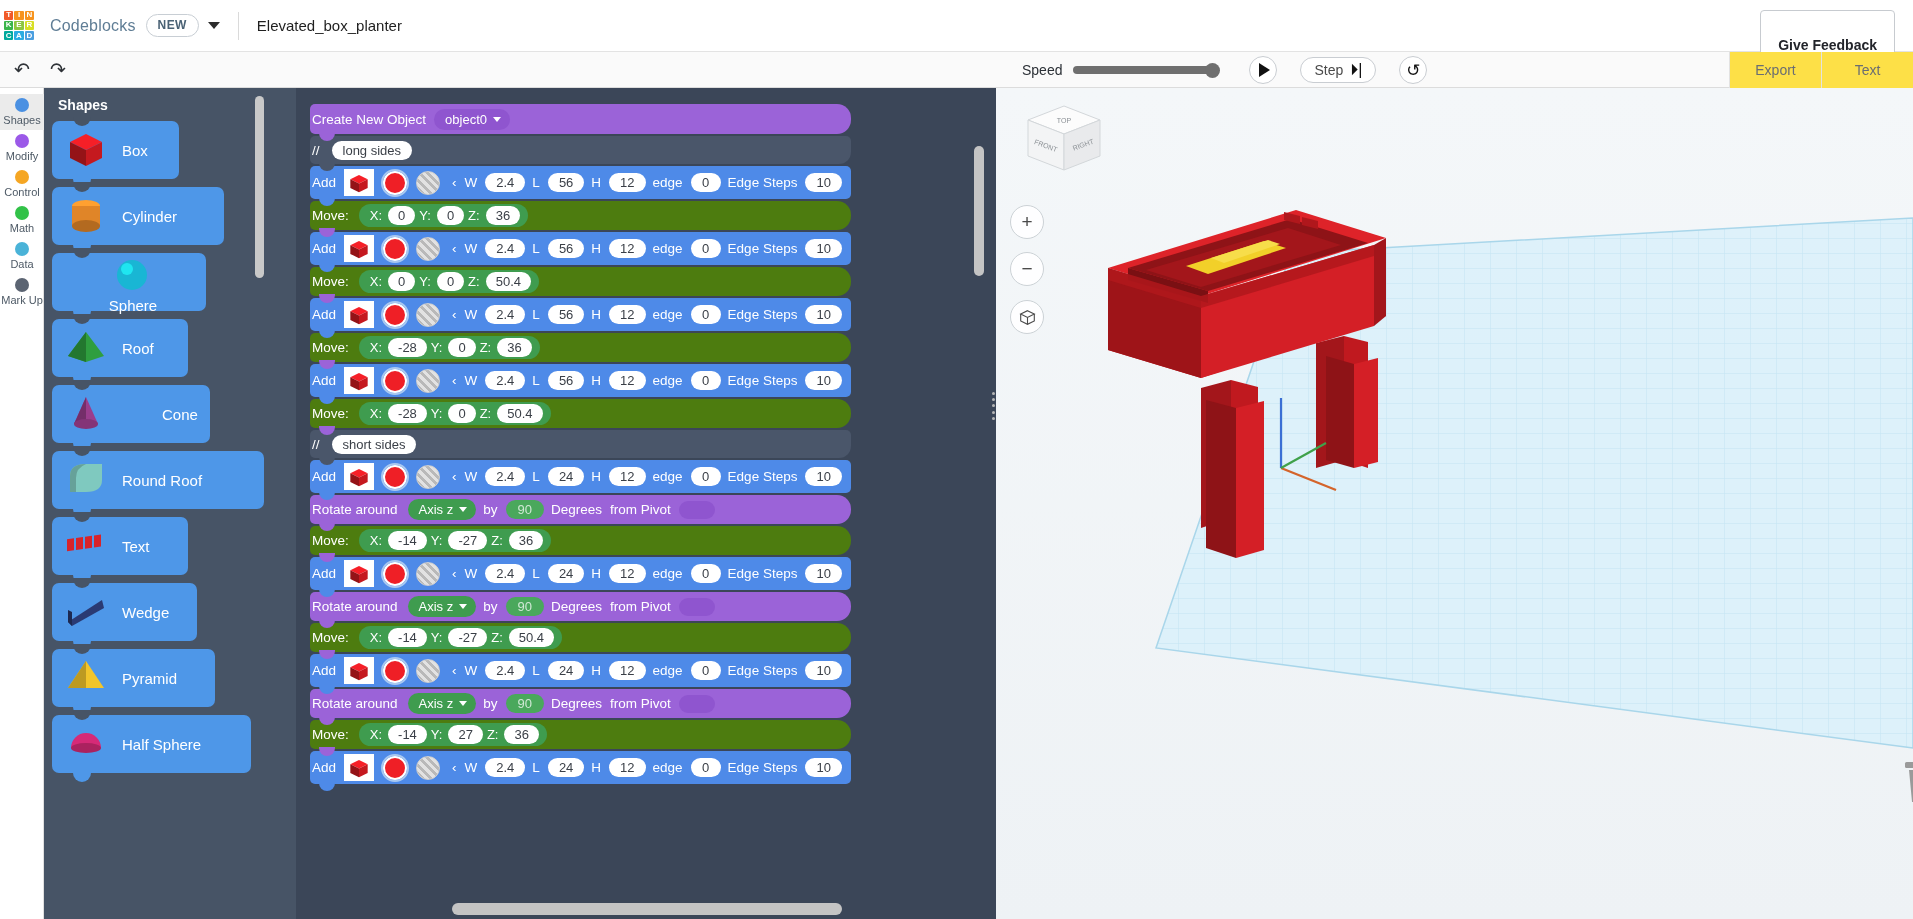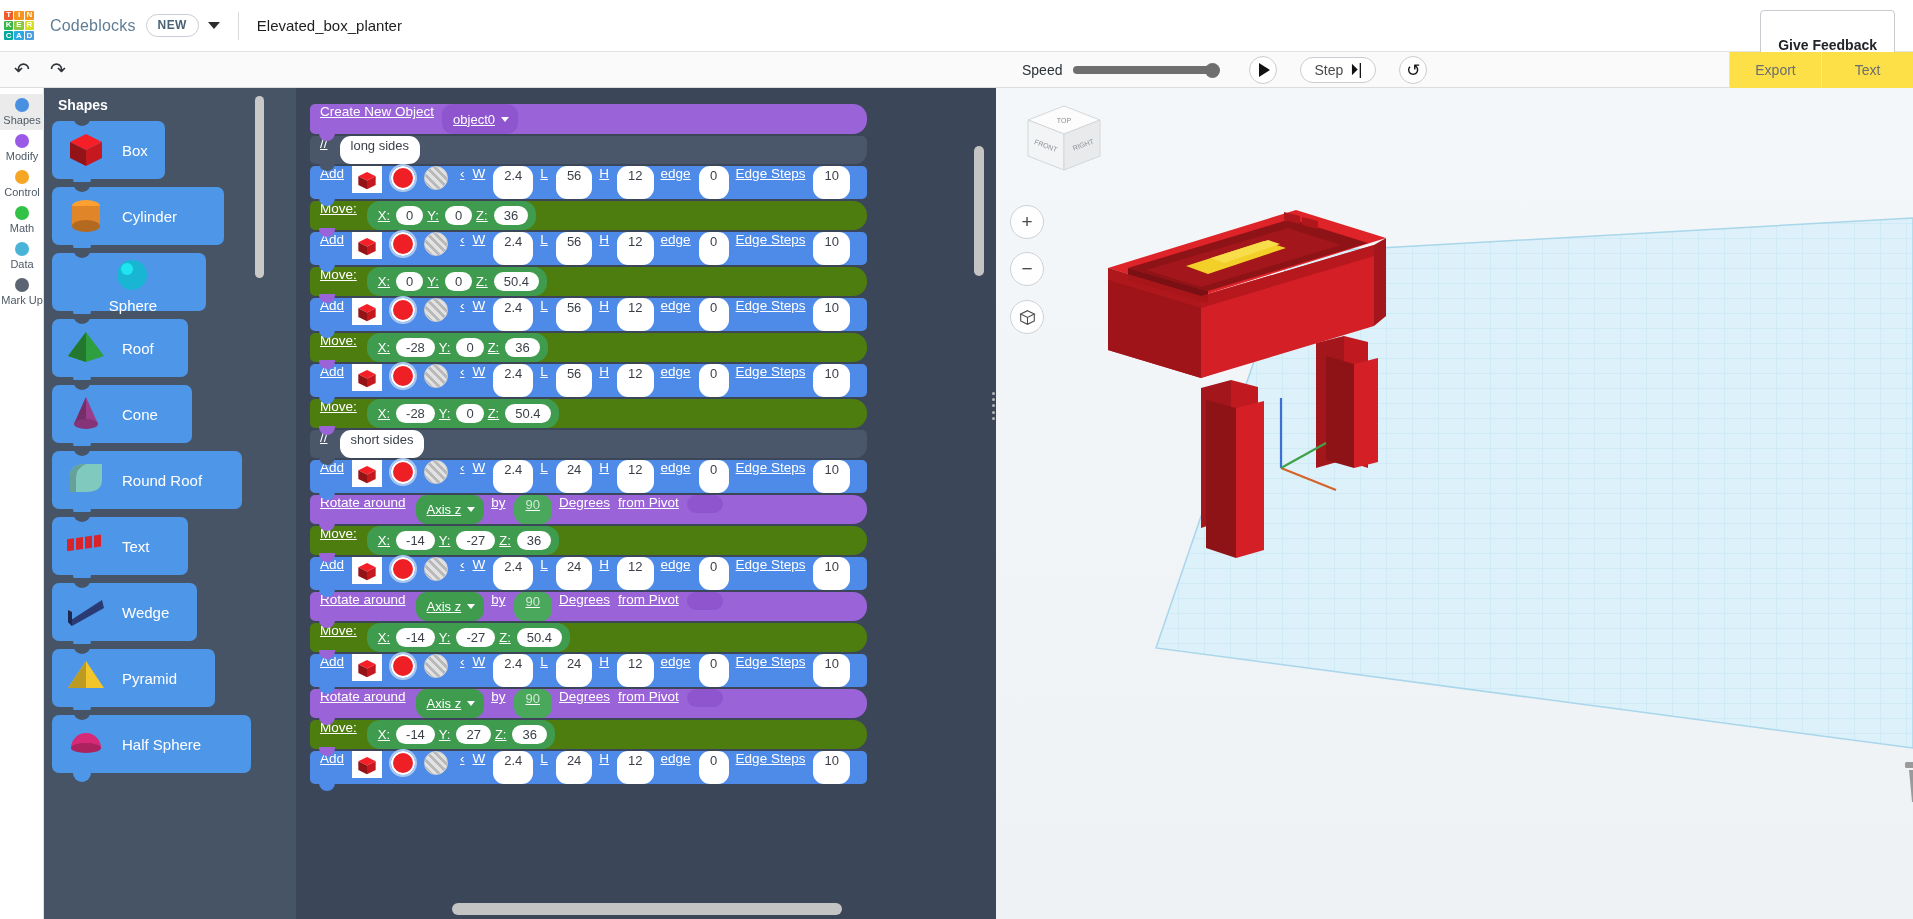--- a/index.html
+++ b/index.html
@@ -147,23 +147,23 @@
     position: absolute; right: 12px; top: 58px; width: 10px; height: 130px;
     background: #c4c4c4; border-radius: 5px;
   }
   .hscroll {
     position: absolute; left: 156px; bottom: 4px; width: 390px; height: 12px;
     background: #c4c4c4; border-radius: 6px;
   }
   .stack { position: absolute; left: 14px; top: 16px; }
 
   .blk {
-    position: relative; display: flex; 
+    position: relative; display: flex; align-items: center;
     margin-bottom: 2px; border-radius: 5px; min-height: 27px;
-    padding: 0 10px; color: #fff; font-size: 13.5px; text-decoration: underline;
+    padding: 0 2px; color: #fff; font-size: 13.5px;
   }
   .blk .notch-bot {
     position: absolute; left: 9px; bottom: -7px; width: 16px; height: 9px;
     border-radius: 0 0 9px 9px; z-index: 2;
   }
 
   .blk-create { background: #9b63d8; height: 30px; border-radius: 5px 14px 14px 5px; }
   .blk-create .notch-bot { background: #9b63d8; }
   .blk-comment { background: #4a566a; height: 28px; border-radius: 5px 5px 12px 5px; }
   .blk-comment .notch-bot { background: #4a566a; }
@@ -318,21 +318,21 @@
     </div>
     <div class="rail-item">
       <div class="rail-dot" style="background: rgb(91, 100, 114);"></div>
       <div class="rail-lbl">Mark Up</div>
     </div>
   </div>
 
 <div class="shapes-panel">
   <div class="shapes-title">Shapes</div>
   <div class="shape-scroll">
-      <div class="shape-block" style="width: 113px;">
+      <div class="shape-block" style="width: 127px;">
         <div class="shape-ico"><svg width="48" height="42" viewBox="0 0 48 42">
             <polygon points="8,14 24,6 40,14 24,22" fill="rgb(246,31,39)"></polygon>
             <polygon points="8,14 24,22 24,38 8,30" fill="rgb(148,19,23)"></polygon>
             <polygon points="24,22 40,14 40,30 24,38" fill="#c5191f"></polygon>
           </svg></div>
         <div class="shape-name">Box</div>
       </div>
       <div class="shape-block" style="width: 172px;">
         <div class="shape-ico"><svg width="48" height="42" viewBox="0 0 48 42">
             <ellipse cx="24" cy="12" rx="14" ry="6" fill="rgb(269,160,48)"></ellipse>
@@ -348,29 +348,29 @@
           </svg></div>
         <div class="shape-name">Sphere</div>
       </div>
       <div class="shape-block" style="width: 136px;">
         <div class="shape-ico"><svg width="48" height="42" viewBox="0 0 48 42">
             <polygon points="24,6 42,30 24,36 6,30" fill="#2f9e3f"></polygon>
             <polygon points="24,6 24,36 6,30" fill="rgb(35,119,47)"></polygon>
           </svg></div>
         <div class="shape-name">Roof</div>
       </div>
-      <div class="shape-block" style="width: 140px;">
+      <div class="shape-block" style="width: 158px; gap: 40px;">
         <div class="shape-ico"><svg width="48" height="42" viewBox="0 0 48 42">
             <polygon points="24,5 36,32 12,32" fill="#9b3d8c"></polygon>
             <polygon points="24,5 24,32 12,32" fill="rgb(116,46,105)"></polygon>
             <ellipse cx="24" cy="32" rx="12" ry="5" fill="rgb(132,52,119)"></ellipse>
           </svg></div>
         <div class="shape-name">Cone</div>
       </div>
-      <div class="shape-block" style="width: 190px;">
+      <div class="shape-block" style="width: 212px;">
         <div class="shape-ico"><svg width="48" height="42" viewBox="0 0 48 42">
             <path d="M8 34 L8 18 Q8 6 24 6 L40 6 L40 22 Q40 34 24 34 Z" fill="#7fc9bf"></path>
             <path d="M8 34 L8 18 Q8 6 24 6 Q14 10 14 20 L14 34 Z" fill="rgb(102,161,153)"></path>
           </svg></div>
         <div class="shape-name">Round Roof</div>
       </div>
       <div class="shape-block" style="width: 136px;">
         <div class="shape-ico"><svg width="48" height="42" viewBox="0 0 48 42">
             <g fill="#d8232a">
               <rect x="5" y="16" width="7" height="12" transform="skewY(-8)"></rect>

